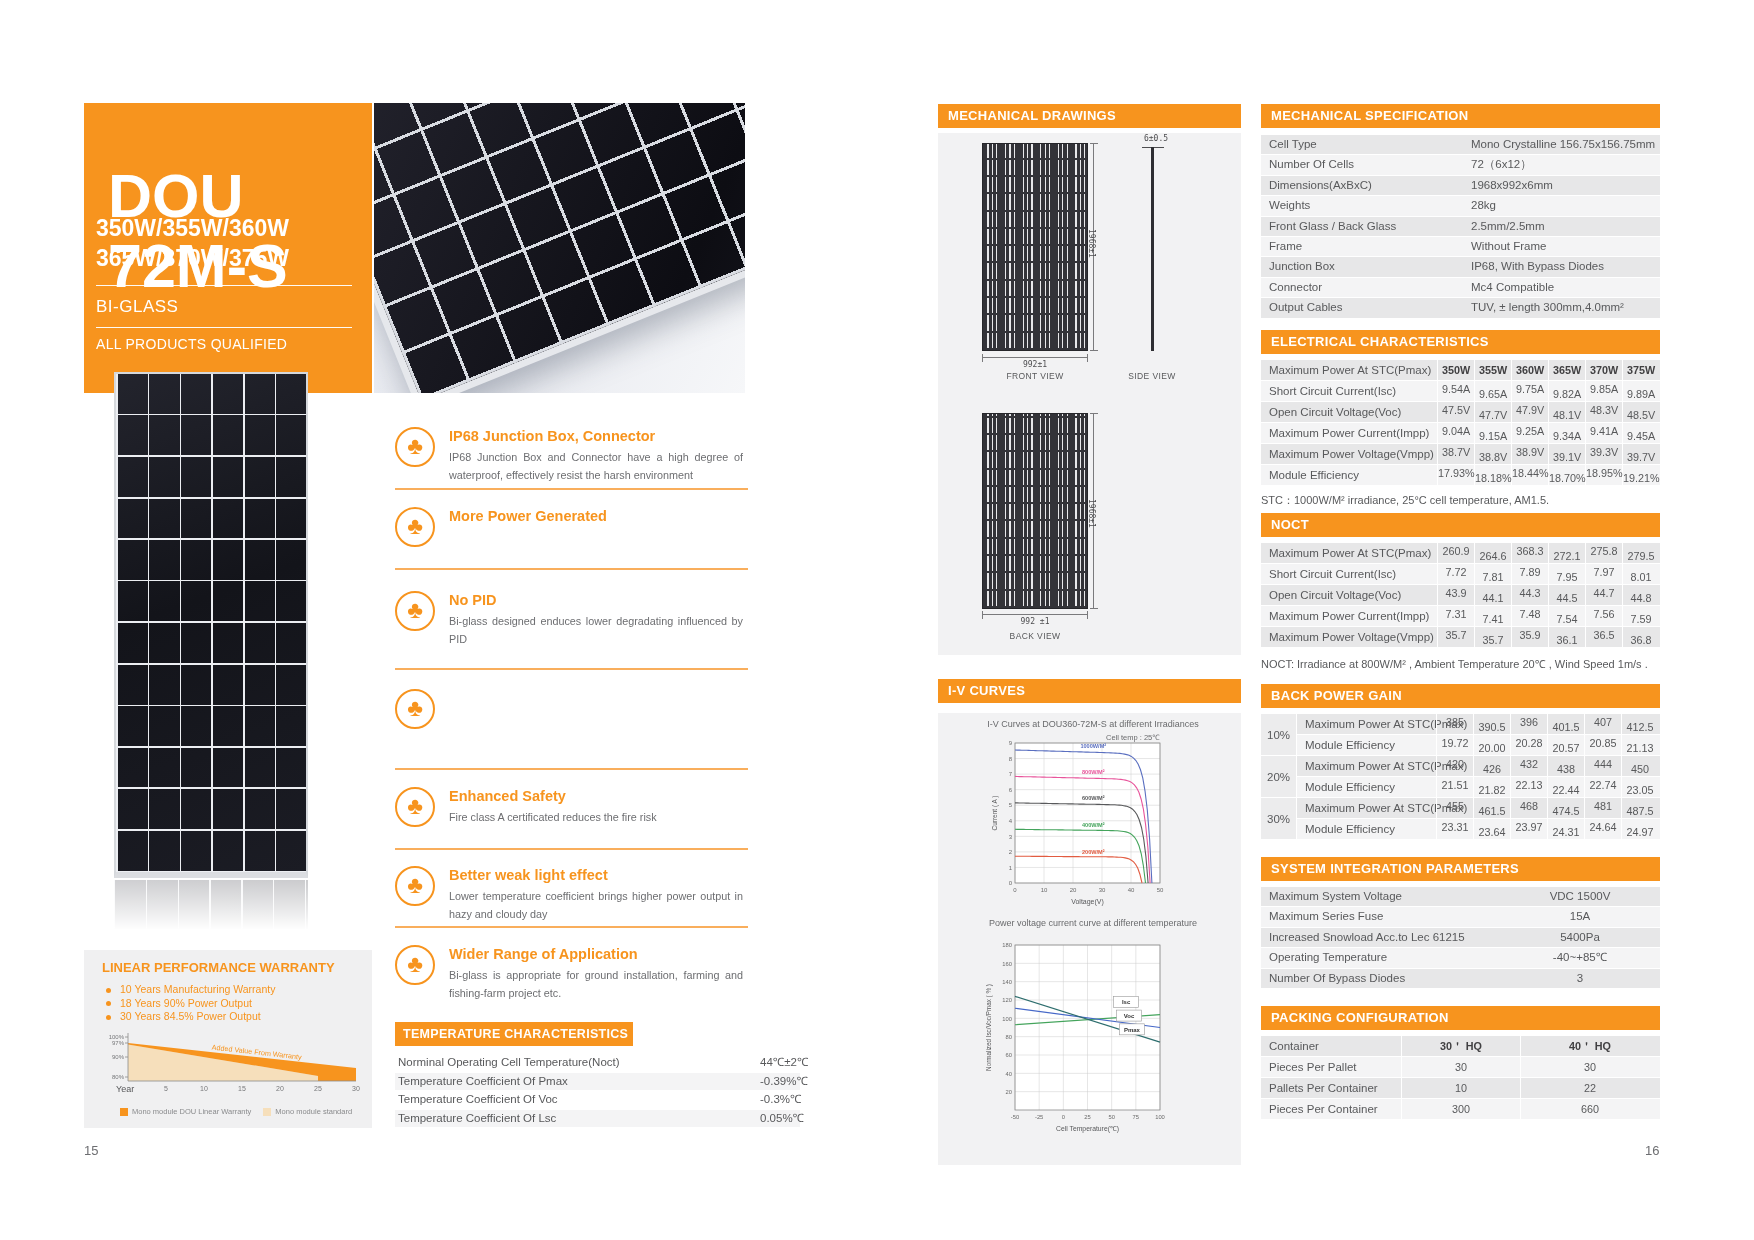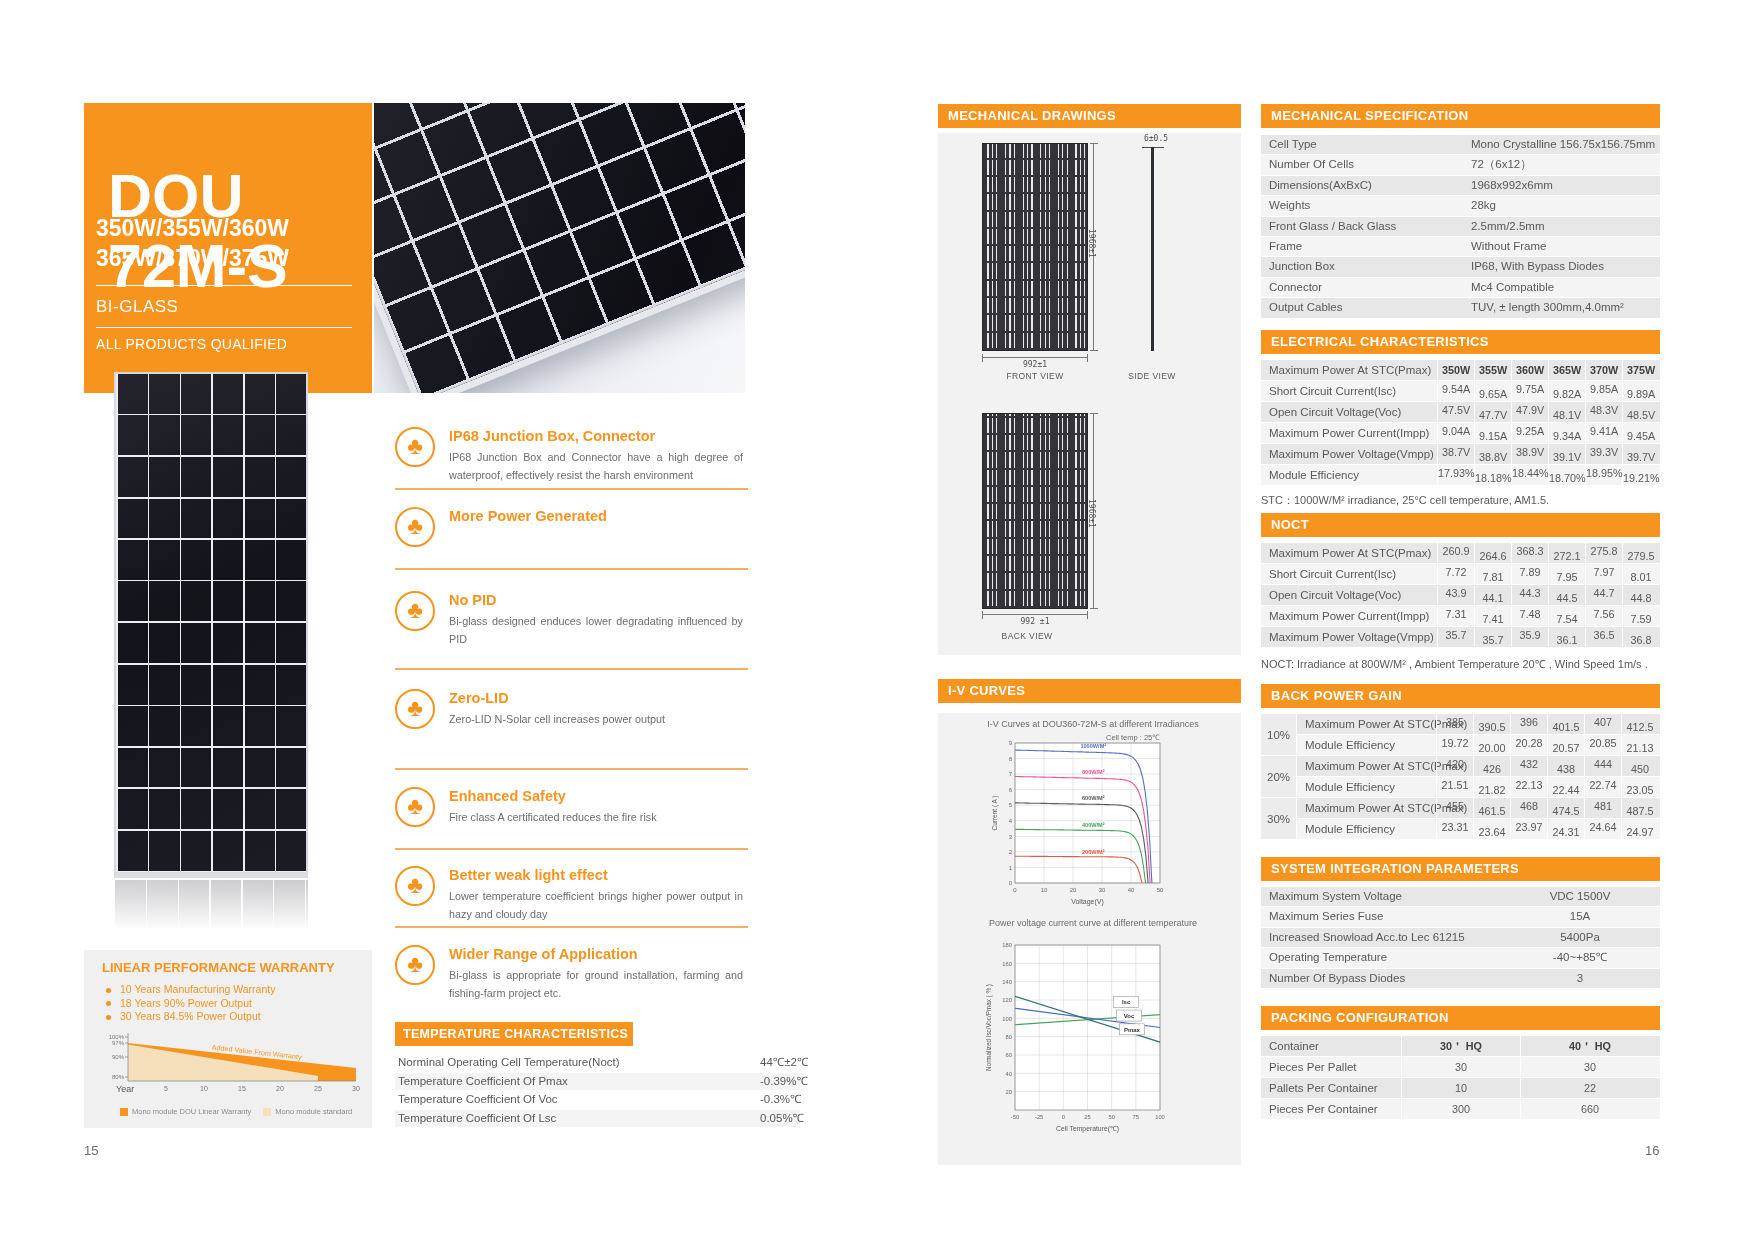--- a/index.html
+++ b/index.html
@@ -184,24 +184,20 @@
       </div>
       <div class="feature-item">
         <span class="feature-icon">♣</span>
         <div class="feature-text">
           <div class="feature-title">No PID</div>
           <div class="feature-body">Bi-glass designed enduces lower degradating influenced by PID</div>
         </div>
       </div>
       <div class="feature-item">
         <span class="feature-icon">♣</span>
-        <div class="feature-text">
-          <div class="feature-title">Zero-LID</div>
-          <div class="feature-body">Zero-LID N-Solar cell increases power output</div>
-        </div>
       </div>
       <div class="feature-item">
         <span class="feature-icon">♣</span>
         <div class="feature-text">
           <div class="feature-title">Enhanced Safety</div>
           <div class="feature-body">Fire class A certificated reduces the fire risk</div>
         </div>
       </div>
       <div class="feature-item">
         <span class="feature-icon">♣</span>
@@ -296,21 +292,21 @@
     <div class="side-line" style="left:213px;top:14px;height:204px;"></div>
     <div class="dim-label" style="left:196px;top:1px;width:44px;text-align:center;">6±0.5</div>
     <div class="view-label" style="left:50px;top:238px;width:94px;">FRONT VIEW</div>
     <div class="view-label" style="left:178px;top:238px;width:72px;">SIDE VIEW</div>
 
     <div class="mech-view" style="left:44px;top:280px;width:106px;height:196px;"></div>
     <div class="dim-line-v" style="left:155px;top:280px;height:196px;"></div>
     <div class="dim-label" style="left:158px;top:366px;transform:rotate(90deg);transform-origin:left top;">1968±1</div>
     <div class="dim-line-h" style="left:44px;top:481px;width:106px;"></div>
     <div class="dim-label" style="left:44px;top:484px;width:106px;text-align:center;">992 ±1</div>
-    <div class="view-label" style="left:36px;top:498px;width:106px;">BACK VIEW</div>
+    <div class="view-label" style="left:44px;top:498px;width:106px;">BACK VIEW</div>
   </div>
 
   <div class="abs bar" style="left:938px;top:679px;width:303px;">I-V CURVES</div>
 
   <div class="abs iv-box">
     <div class="chart-title" style="left:20px;top:6px;width:270px;">I-V Curves at DOU360-72M-S at different Irradiances</div>
     <div class="chart-sub" style="left:168px;top:19px;">Cell temp : 25℃</div>
     <div class="abs" style="left:30px;top:26px;width:250px;height:180px;"><svg width="250" height="180">
           <rect x="47" y="4" width="145" height="140" fill="#ffffff"></rect>
           <line x1="47" y1="4" x2="47" y2="144" stroke="#cccccc" stroke-width="0.5"></line>

